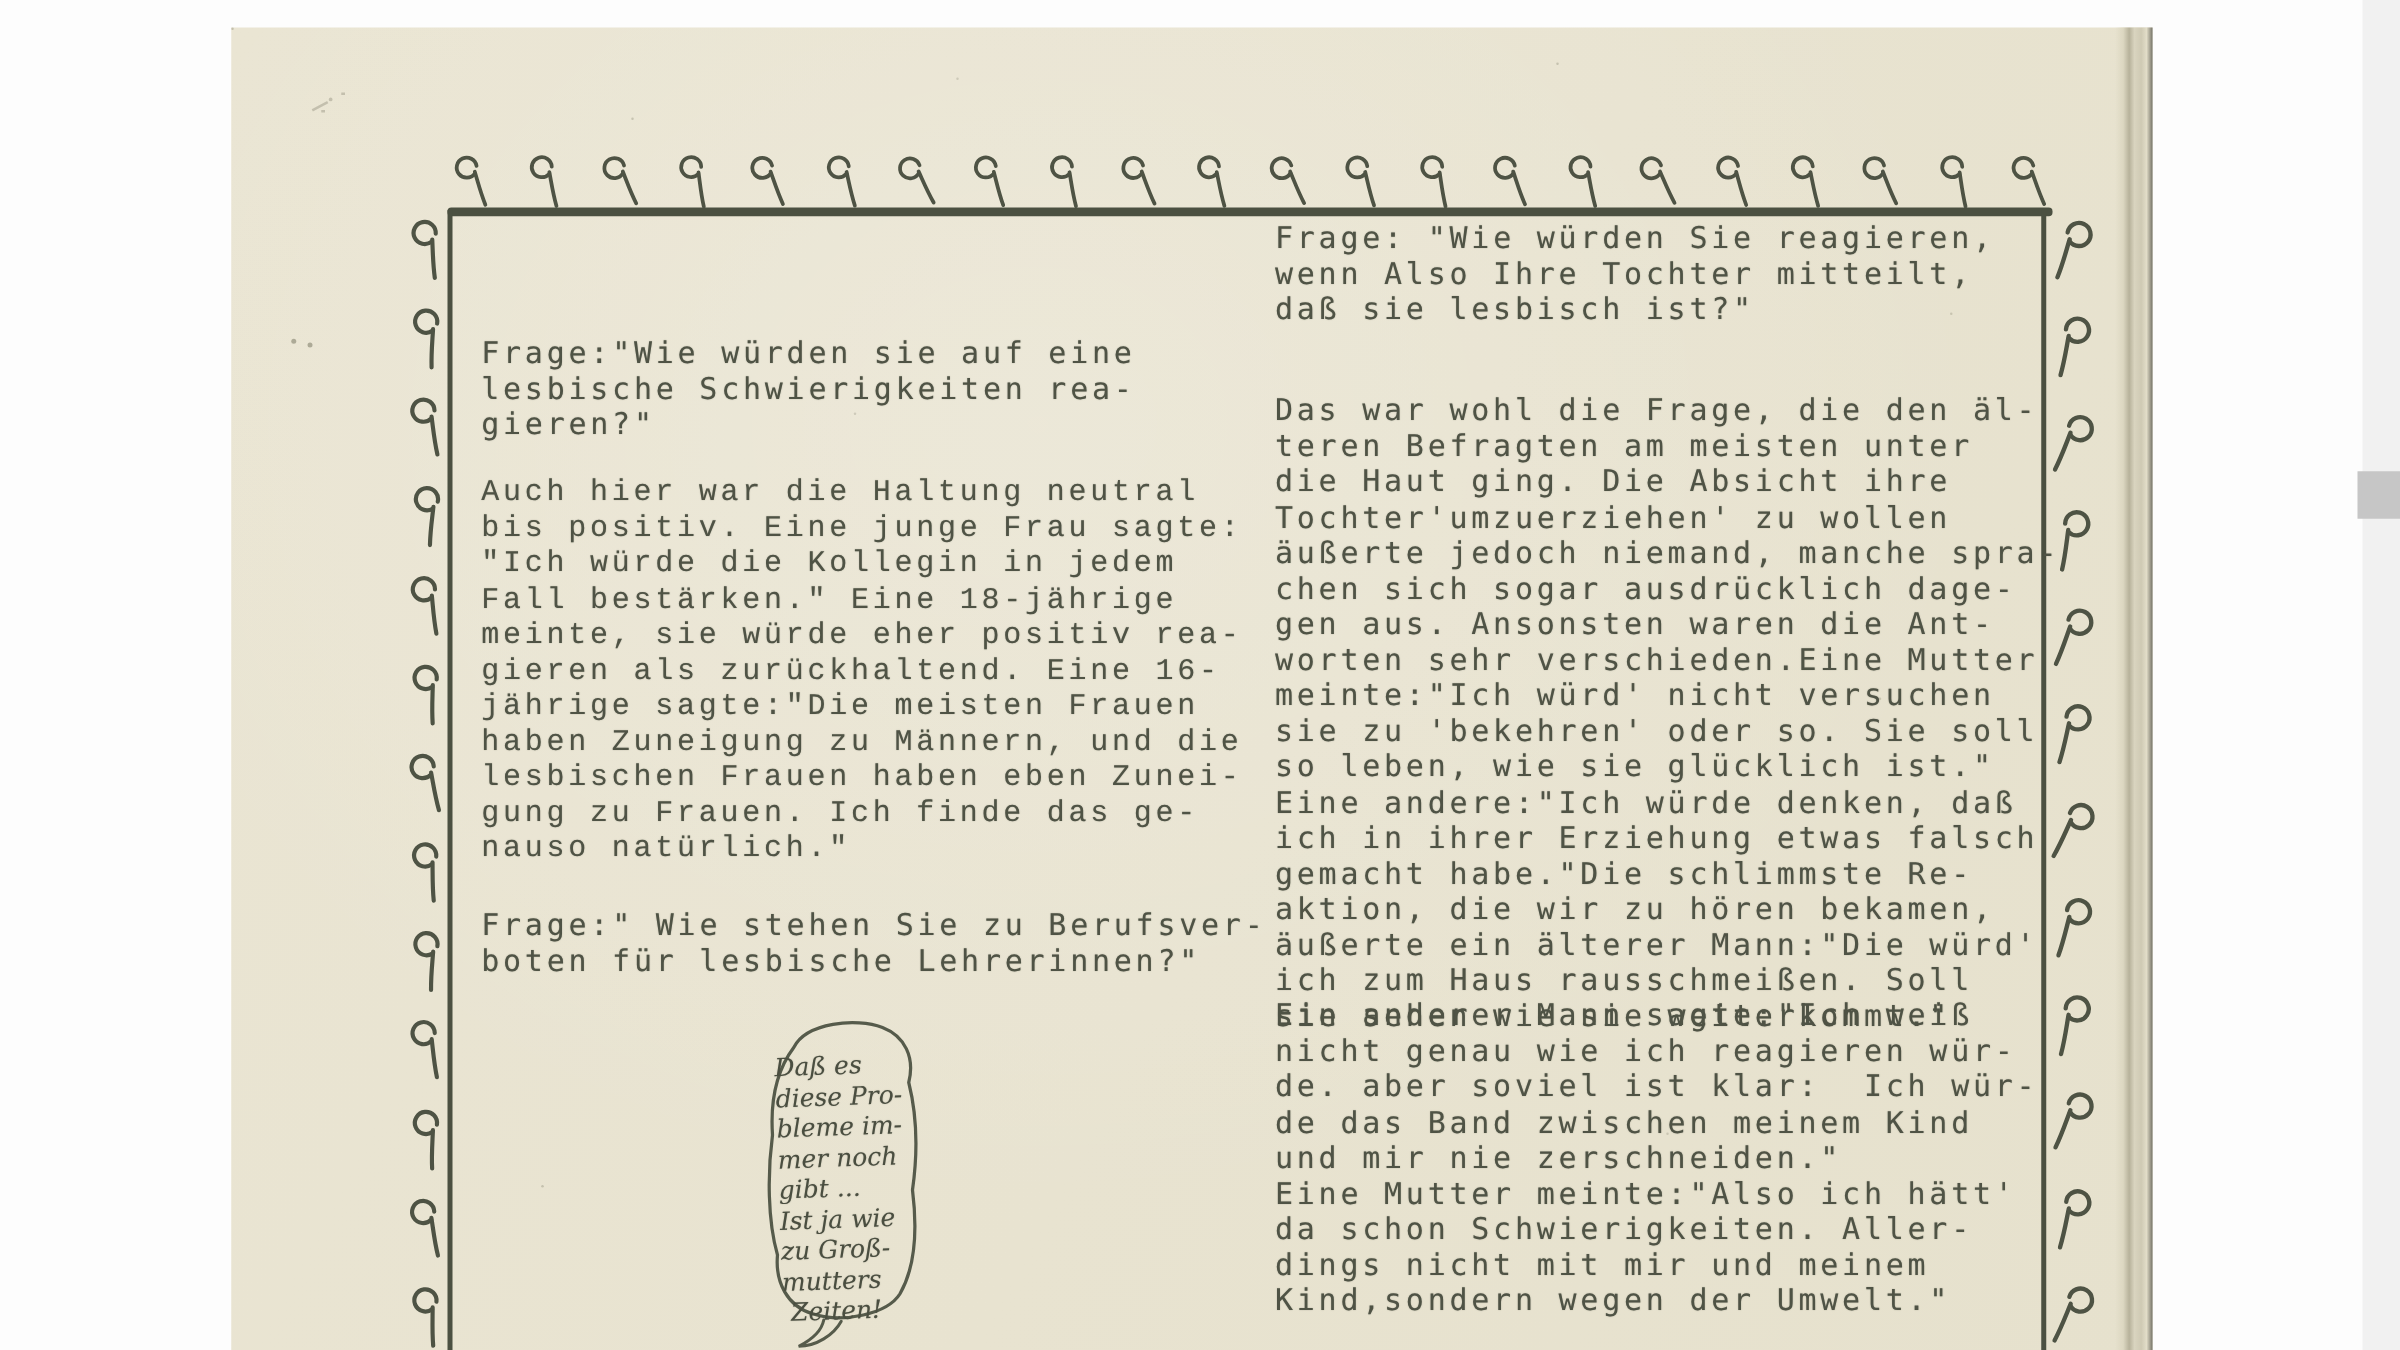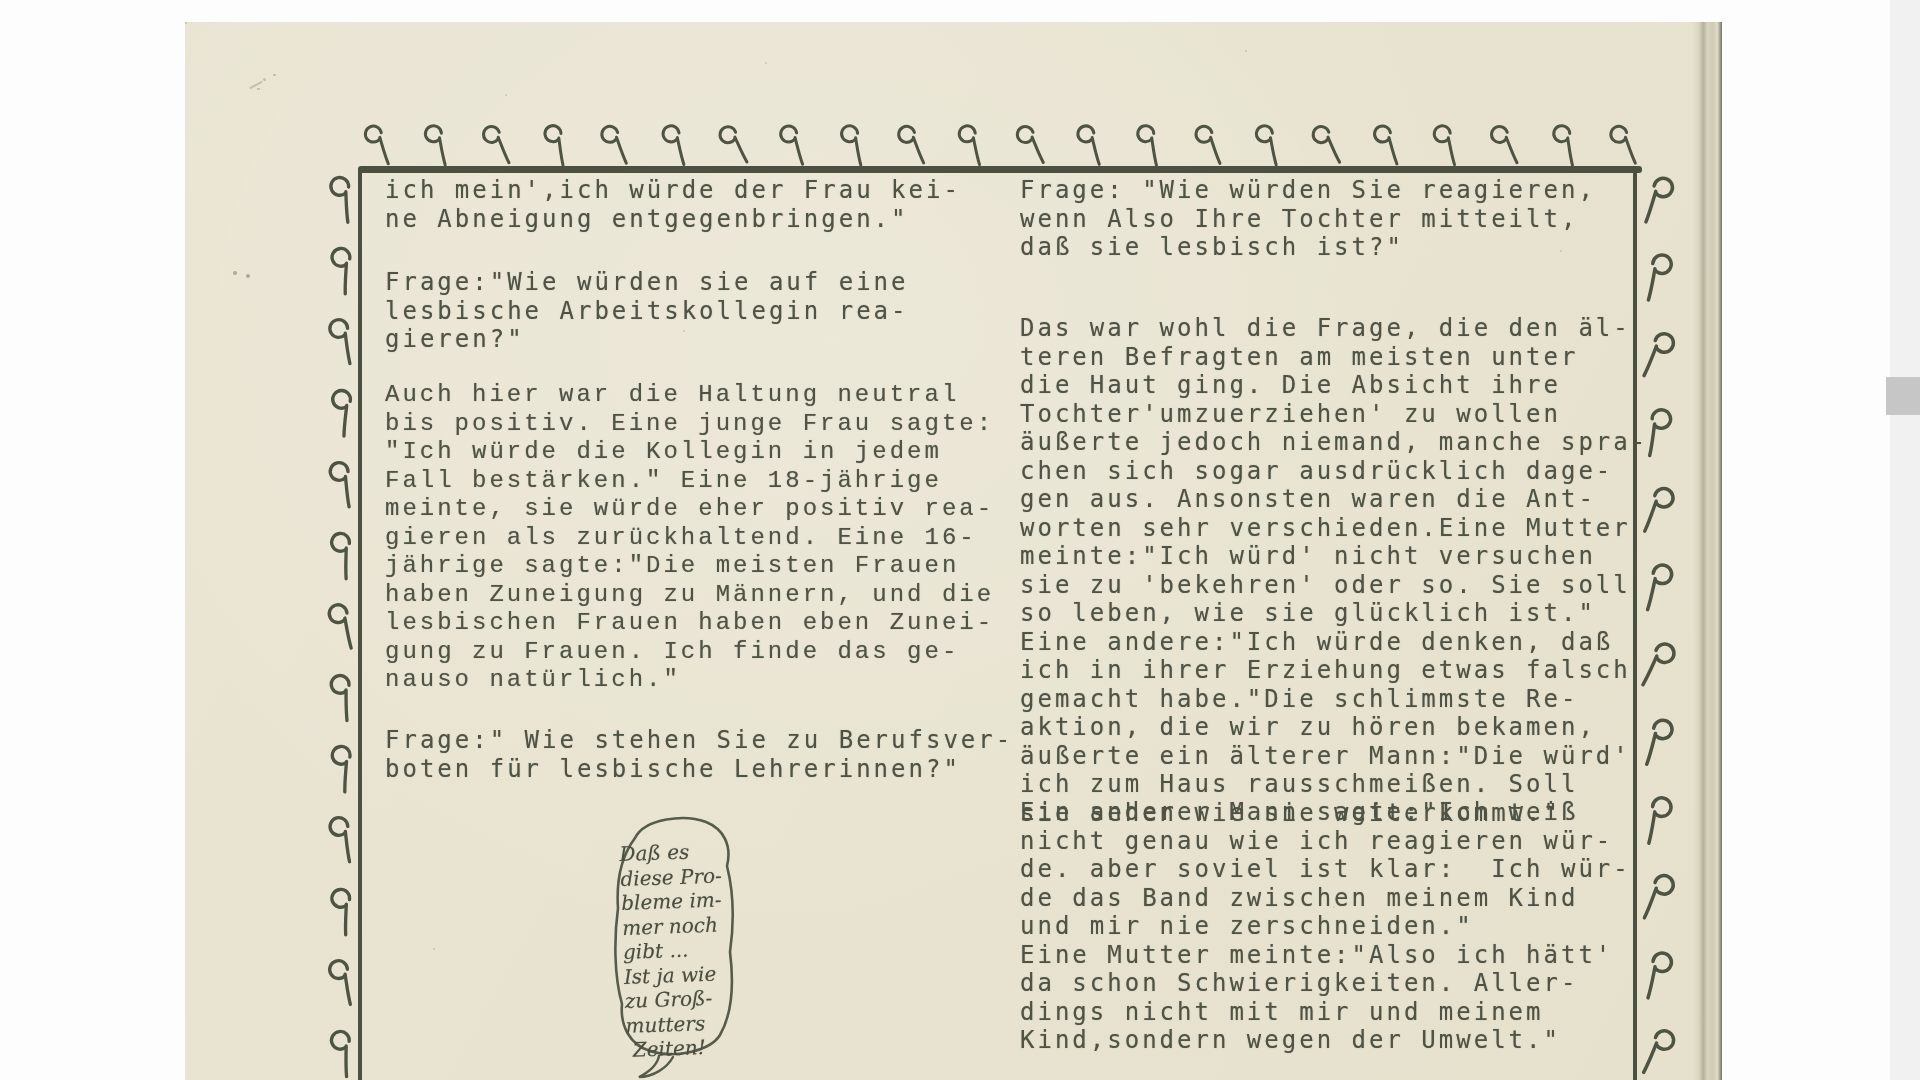--- a/index.html
+++ b/index.html
@@ -241,25 +241,23 @@
 
   <div class="smudge">
       <i class="s1"></i>
       <i class="s2"></i>
       <i class="s3"></i>
       <i class="s4"></i>
     </div>
   <div class="ink-dots"></div>
   <div class="specks"></div>
 
-  <div class="tw" style="left:200px;top:154px;">ich mein',ich würde der Frau kei-
-ne Abneigung entgegenbringen."</div>
 
   <div class="tw" style="left:200px;top:246px;"><span class="frage">Frage:</span><span>"Wie würden sie auf eine</span>
-<span>lesbische Arbeitskollegin rea-
+<span>lesbische Schwierigkeiten rea-
 gieren?"</span></div>
 
   <div class="tw" style="left:200px;top:359px;font-family:Liberation Mono, monospace;">Auch hier war die Haltung neutral
 bis positiv. Eine junge Frau sagte:
 "Ich würde die Kollegin in jedem
 Fall bestärken." Eine 18-jährige
 meinte, sie würde eher positiv rea-
 gieren als zurückhaltend. Eine 16-
 jährige sagte:"Die meisten Frauen
 haben Zuneigung zu Männern, und die

